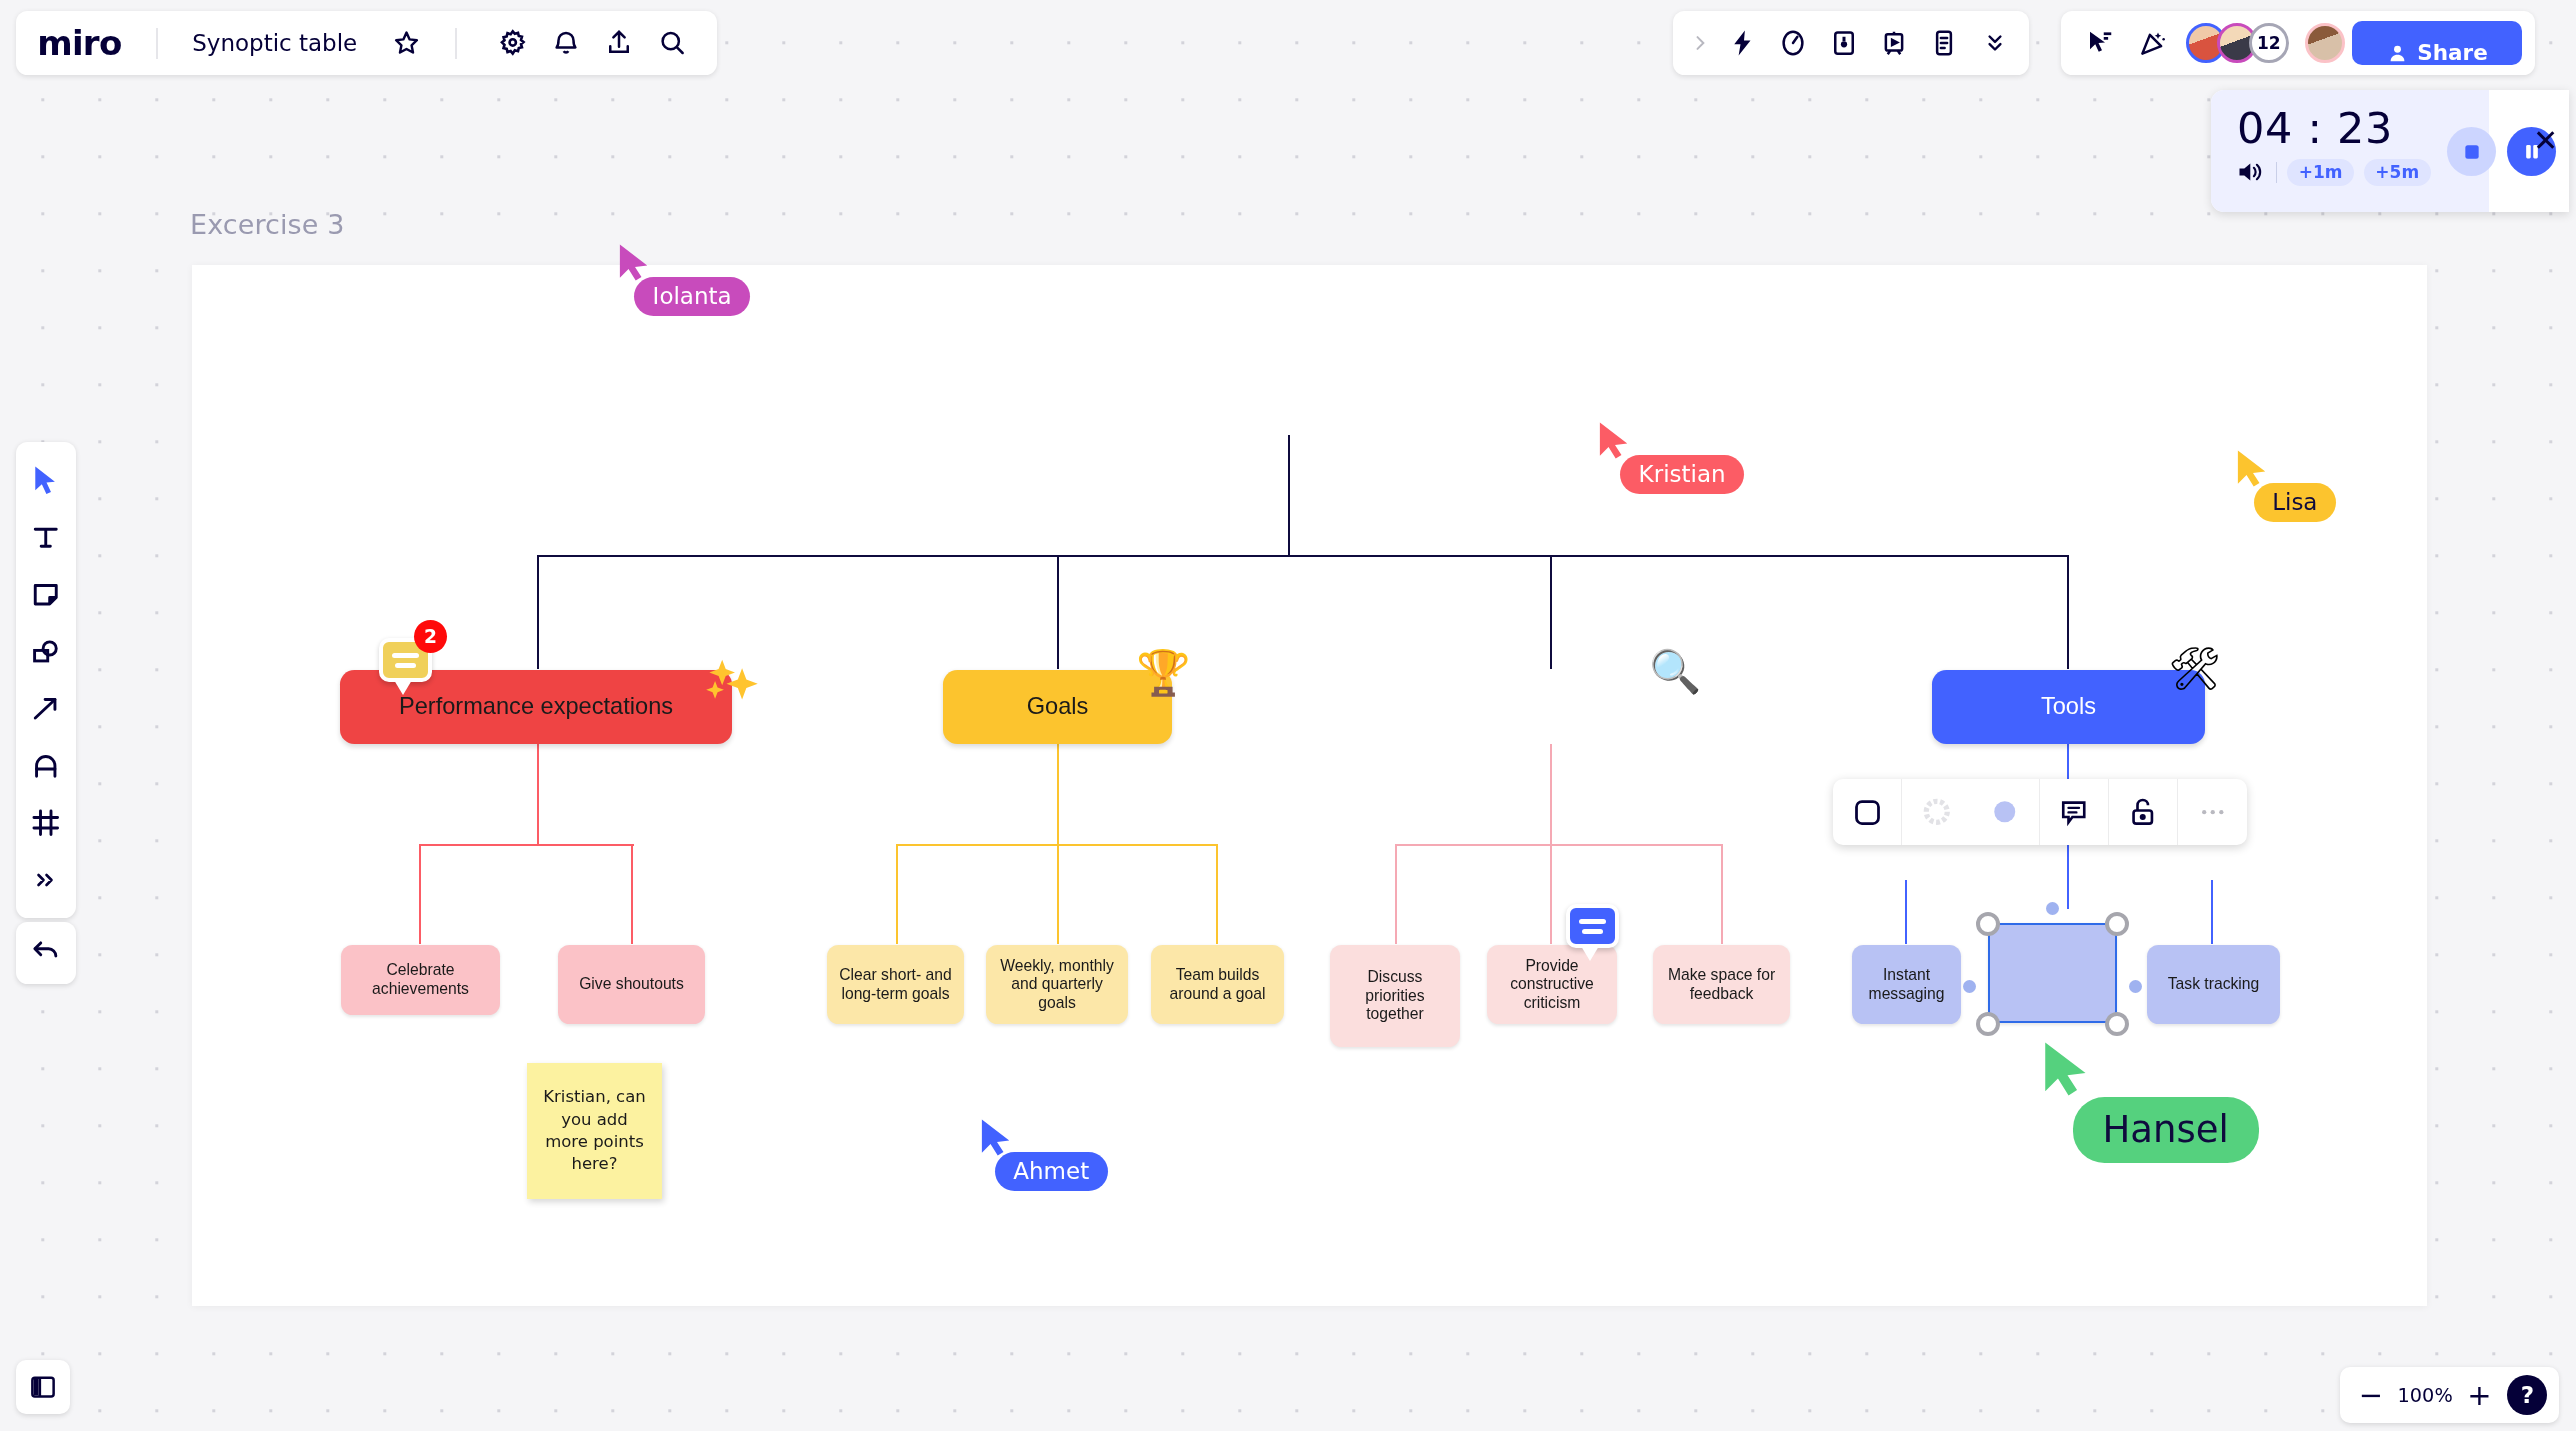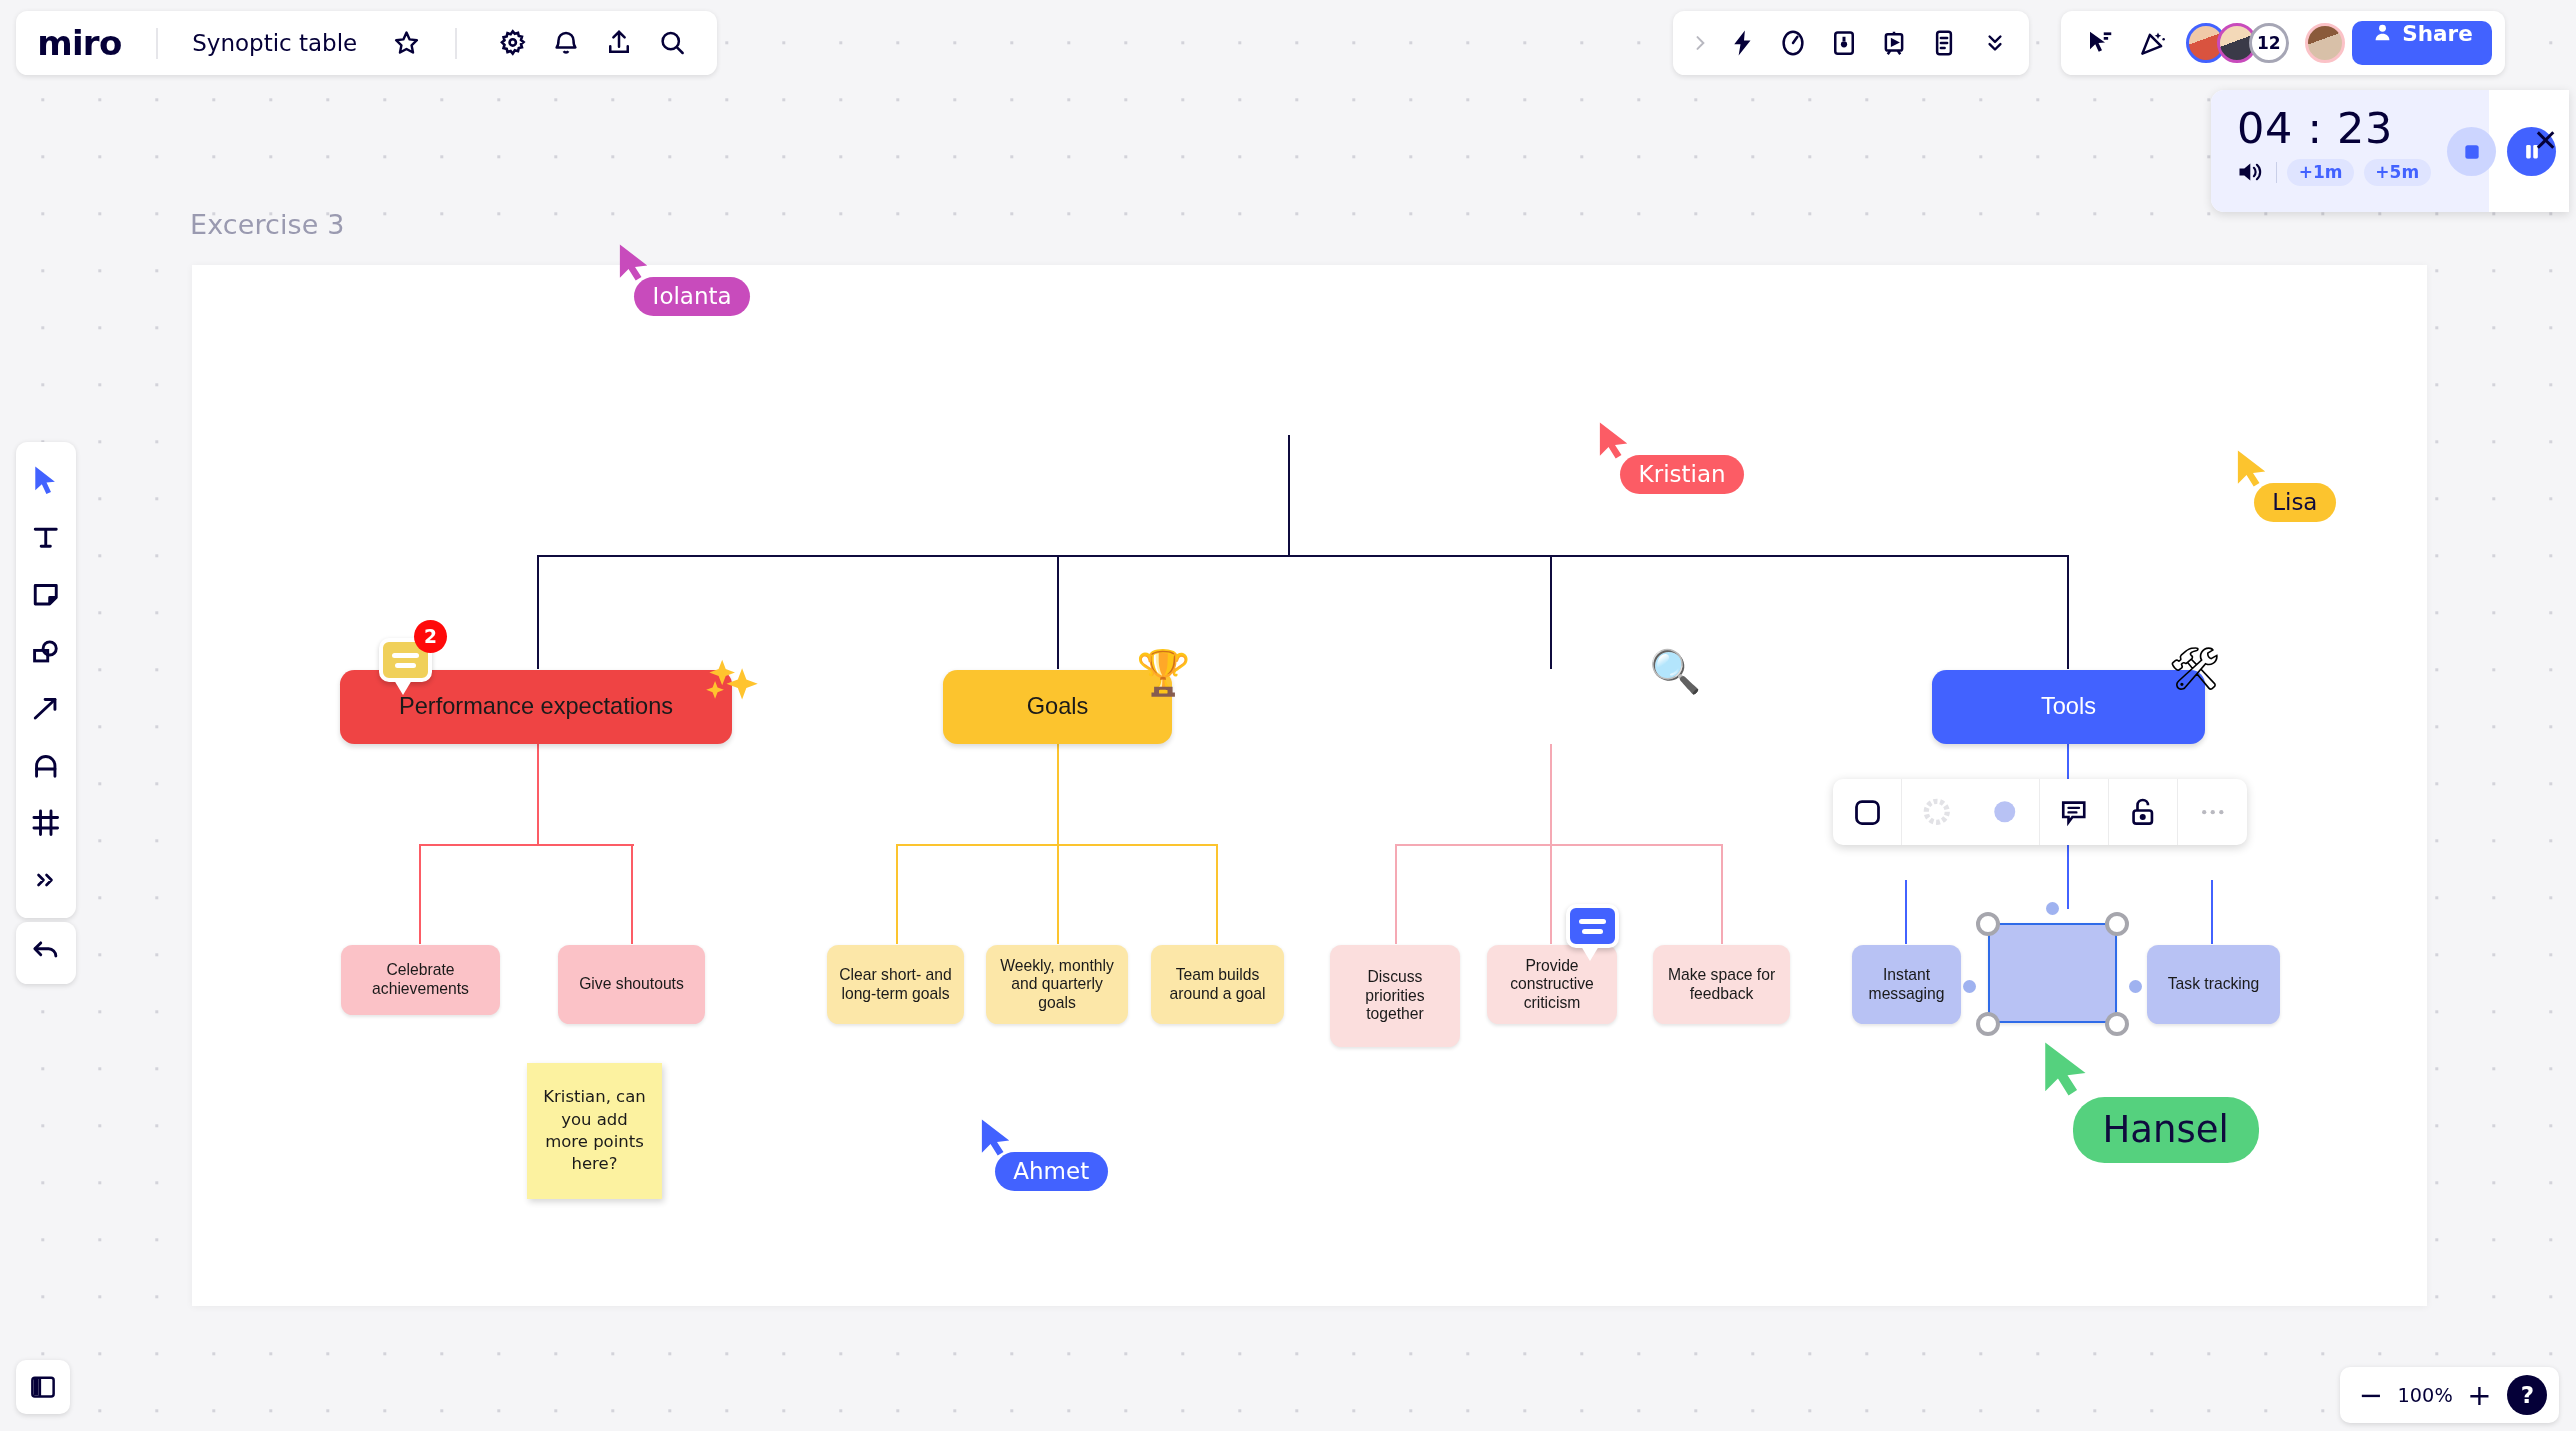--- a/index.html
+++ b/index.html
@@ -94,23 +94,23 @@
     margin-left: -8.6px;
     display: flex; align-items: center; justify-content: center;
     font-size: 17px; font-weight: 700; color: #050038;
     background: #ddd; overflow: hidden;
     font-family: "DejaVu Sans", sans-serif;
   }
   .avatar:first-child { margin-left: 0; }
   .share-btn {
     background: #4262ff; color: #fff;
     border: none; border-radius: 10px;
-    height: 44px; padding: 0 19px;
+    height: 44px; padding: 0 34px;
     font-size: 21.5px; font-weight: 700;
-    display: flex; align-items: flex-start; gap: 8.6px;
+    display: flex; align-items: flex-end; gap: 8.6px;
     cursor: pointer;
     font-family: "DejaVu Sans", sans-serif;
   }
 
   
   .timer {
     position: absolute; left: 2211px; top: 90px;
     width: 358px; height: 122px;
     background: #fff;
     border-radius: 13px 0 0 13px;

